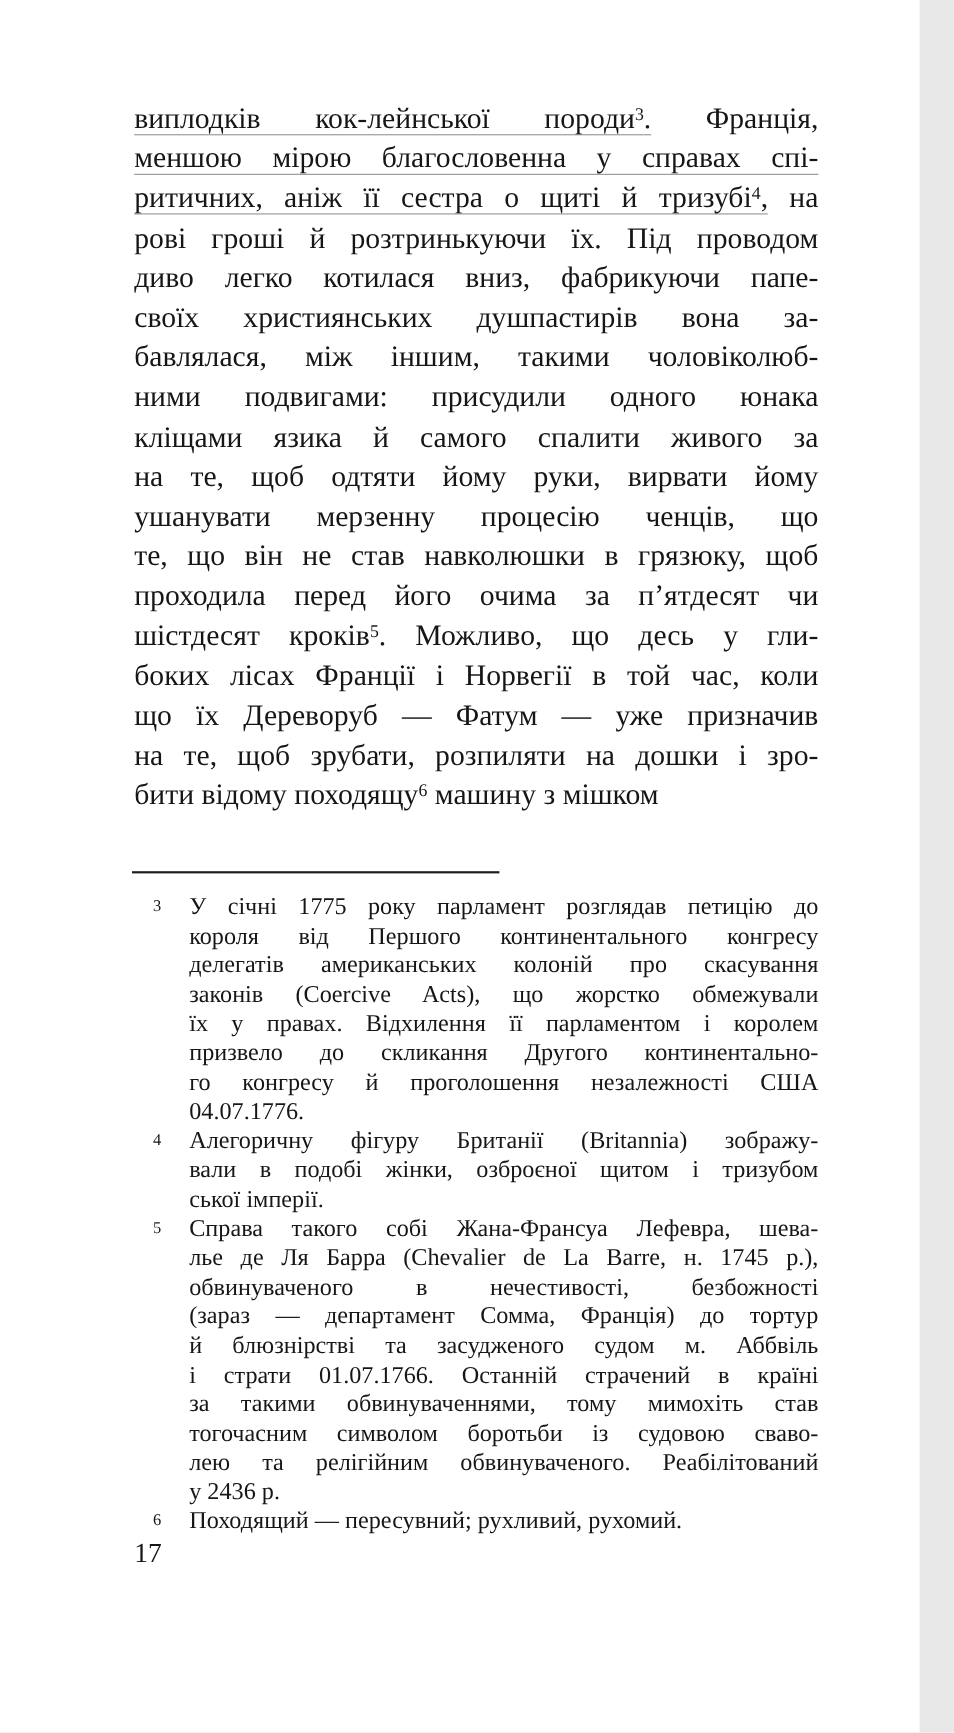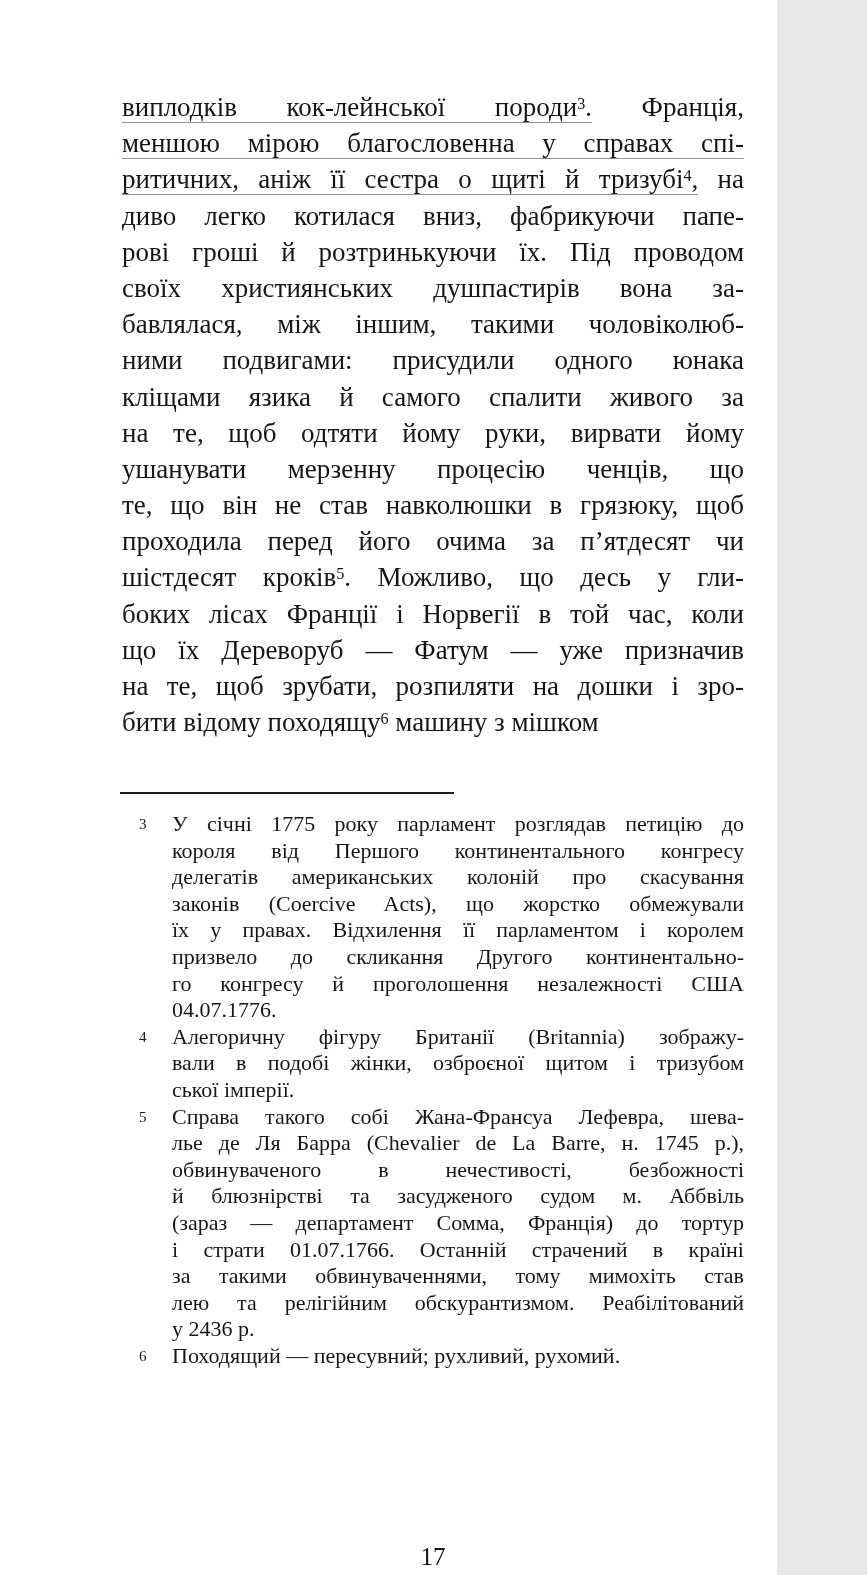--- a/index.html
+++ b/index.html
@@ -2,21 +2,21 @@
 <html><head>
 <meta charset="utf-8">
 <style>
   html, body {
     margin: 0;
     padding: 0;
     background: #e8e8e8;
   }
   .page {
     position: relative;
-    width: 777px;
+    width: 836px;
     height: 1575px;
     background: var(--bg, #ffffff);
     color: var(--text, #161616);
     font-family: "Liberation Serif", "DejaVu Serif", serif;
     overflow: hidden;
     text-decoration: underline;
   }
   
   .body-text {
     position: absolute;
@@ -78,37 +78,36 @@
     text-align: justify;
     text-align-last: justify;
   }
   .fn-line.last {
     text-align-last: left;
   }
   
   .page-number {
     position: absolute;
     left: 122px;
-    top: 1542px;
+    top: 1398px;
     width: 622px;
-    text-align: center;
     font-size: 25px;
     line-height: 30px;
   }
 </style>
 </head>
 <body>
 
 <div class="page" style="--text: #161616; --bg: #ffffff; --underline: #8f968f; --separator: #1c1c1c;">
   <div class="body-text">
       <div class="line"><span class="u">виплодків кок-лейнської породи</span><span class="u"><span class="sup">3</span></span><span class="u">.</span><span> Франція,</span></div>
       <div class="line"><span class="u">меншою мірою благословенна у справах спі-</span></div>
       <div class="line"><span class="u">ритичних, аніж її сестра о щиті й тризубі</span><span class="u"><span class="sup">4</span></span><span class="u">,</span><span> на</span></div>
+      <div class="line"><span>рові гроші й розтринькуючи їх. Під проводом</span></div>
       <div class="line"><span>диво легко котилася вниз, фабрикуючи папе-</span></div>
-      <div class="line"><span>рові гроші й розтринькуючи їх. Під проводом</span></div>
       <div class="line"><span>своїх християнських душпастирів вона за-</span></div>
       <div class="line"><span>бавлялася, між іншим, такими чоловіколюб-</span></div>
       <div class="line"><span>ними подвигами: присудили одного юнака</span></div>
       <div class="line"><span>кліщами язика й самого спалити живого за</span></div>
       <div class="line"><span>на те, щоб одтяти йому руки, вирвати йому</span></div>
       <div class="line"><span>ушанувати мерзенну процесію ченців, що</span></div>
       <div class="line"><span>те, що він не став навколюшки в грязюку, щоб</span></div>
       <div class="line"><span>проходила перед його очима за п’ятдесят чи</span></div>
       <div class="line"><span>шістдесят кроків</span><span><span class="sup">5</span></span><span>. Можливо, що десь у гли-</span></div>
       <div class="line"><span>боких лісах Франції і Норвегії в той час, коли</span></div>
@@ -133,25 +132,26 @@
         <span class="fn-marker">4</span>
         <div class="fn-line">Алегоричну фігуру Британії (Britannia) зображу-</div>
         <div class="fn-line">вали в подобі жінки, озброєної щитом і тризубом</div>
         <div class="fn-line last">ської імперії.</div>
       </div>
       <div class="footnote">
         <span class="fn-marker">5</span>
         <div class="fn-line">Справа такого собі Жана-Франсуа Лефевра, шева-</div>
         <div class="fn-line">лье де Ля Барра (Chevalier de La Barre, н. 1745 р.),</div>
         <div class="fn-line">обвинуваченого в нечестивості, безбожності</div>
+        <div class="fn-line">(зараз — департамент Сомма, Франція) до тортур</div>
         <div class="fn-line">й блюзнірстві та засудженого судом м. Аббвіль</div>
-        <div class="fn-line">(зараз — департамент Сомма, Франція) до тортур</div>
         <div class="fn-line">і страти 01.07.1766. Останній страчений в країні</div>
         <div class="fn-line">за такими обвинуваченнями, тому мимохіть став</div>
-        <div class="fn-line">лею та релігійним обскурантизмом. Реабілітований</div>
+        <div class="fn-line">тогочасним символом боротьби із судовою сваво-</div>
+        <div class="fn-line">лею та релігійним обвинуваченого. Реабілітований</div>
         <div class="fn-line last">у 2436 р.</div>
       </div>
       <div class="footnote">
         <span class="fn-marker">6</span>
         <div class="fn-line last">Походящий — пересувний; рухливий, рухомий.</div>
       </div>
     </div>
   <div class="page-number">17</div>
 </div>
 

